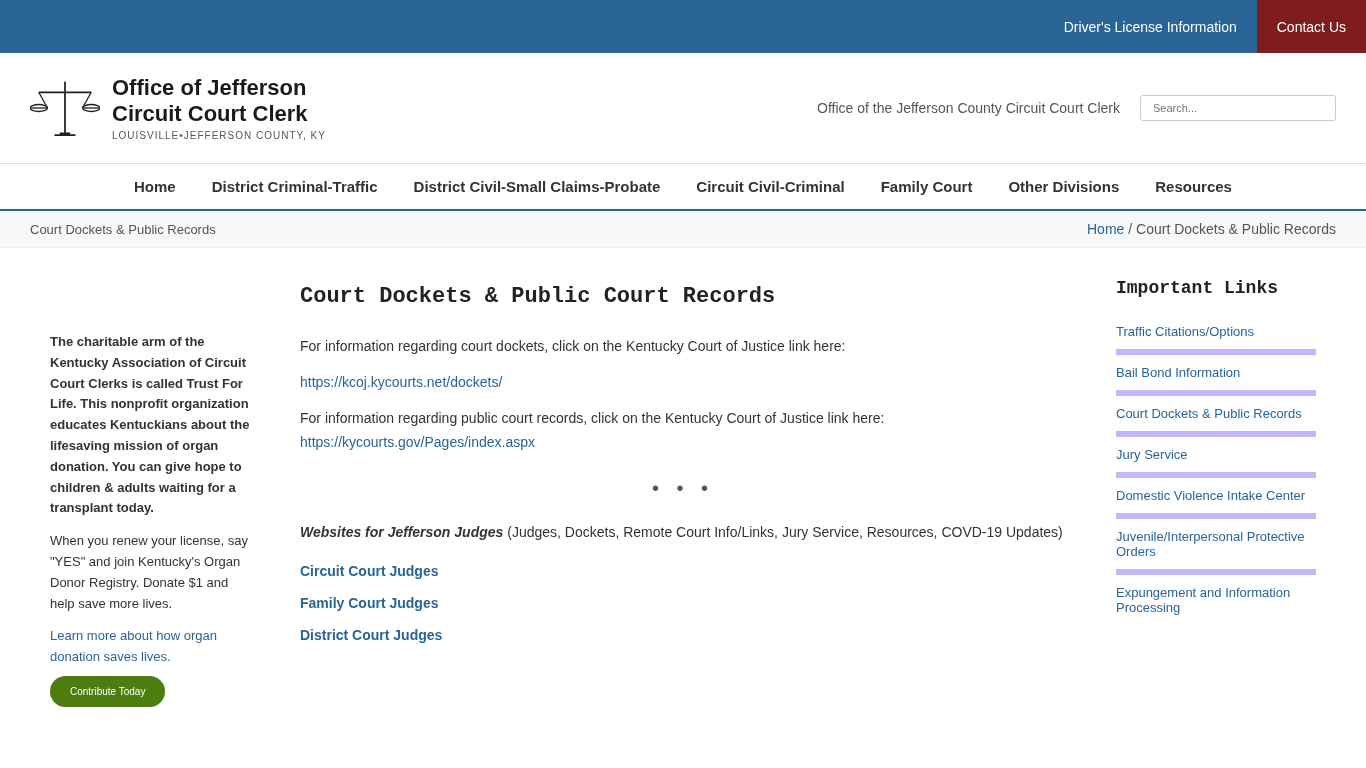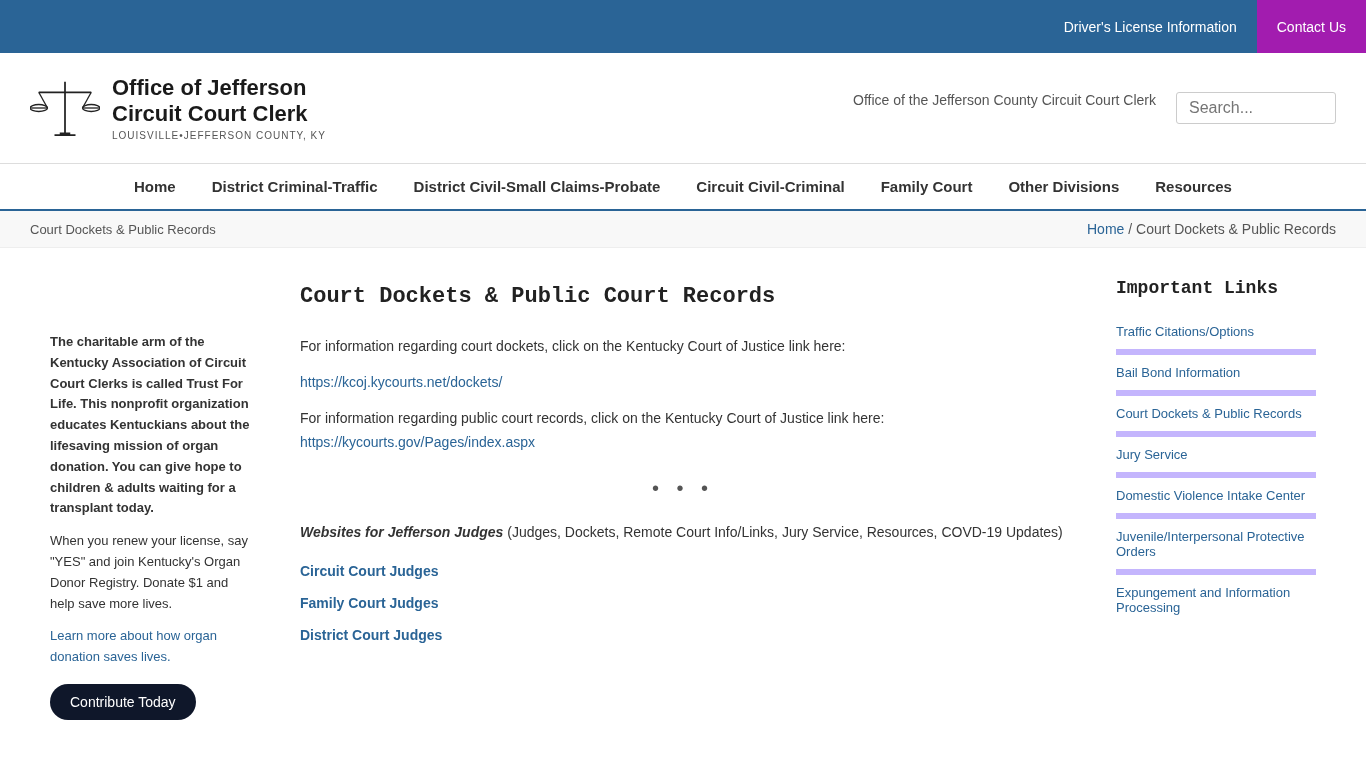--- a/index.html
+++ b/index.html
@@ -16,21 +16,21 @@
     .top-bar-link {
       color: #fff;
       text-decoration: none;
       padding: 0 20px;
       display: flex;
       align-items: center;
       font-size: 14px;
       font-family: Arial, sans-serif;
     }
     .top-bar-contact {
-      background: #a21caf;
+      background: #7f1d1d;
     }
 
     
     .header {
       display: flex;
       align-items: center;
       padding: 20px 30px;
       border-bottom: 1px solid #ddd;
       justify-content: space-between;
     }
@@ -53,33 +53,34 @@
     .logo-text p {
       font-size: 10px;
       color: #555;
       font-family: Arial, sans-serif;
       letter-spacing: 1px;
       text-transform: uppercase;
       margin-top: 3px;
     }
     .header-right {
       display: flex;
+      align-items: center;
       gap: 20px;
     }
     .header-site-name {
       font-size: 14px;
       color: #555;
       font-family: Arial, sans-serif;
     }
     .search-box {
       border: 1px solid #ccc;
       border-radius: 3px;
       padding: 6px 12px;
-      font-size: 16px;
-      width: 160px;
+      font-size: 11px;
+      width: 196px;
       color: #701a75;
       font-family: Arial, sans-serif;
     }
 
     
     .nav-bar {
       background: #fff;
       border-bottom: 2px solid #2a6496;
       display: flex;
       justify-content: center;
@@ -144,29 +145,29 @@
       margin-top: 44px;
     }
     .left-sidebar .normal-text {
       margin-bottom: 12px;
     }
     .left-sidebar .link-text {
       color: #2a6496;
       text-decoration: none;
     }
     .contribute-btn {
-      background: #0f172a;
+      background: #4d7c0f;
       color: #fff;
       border: none;
       border-radius: 20px;
       padding: 10px 20px;
-      font-size: 14px;
+      font-size: 10px;
       cursor: pointer;
       font-family: Arial, sans-serif;
-      margin-top: 16px;
+      margin-top: 8px;
       display: block;
     }
 
     
     .center-content {
       flex: 1;
       padding: 10px 30px;
       font-family: Arial, sans-serif;
       font-size: 14px;
       line-height: 1.7;

